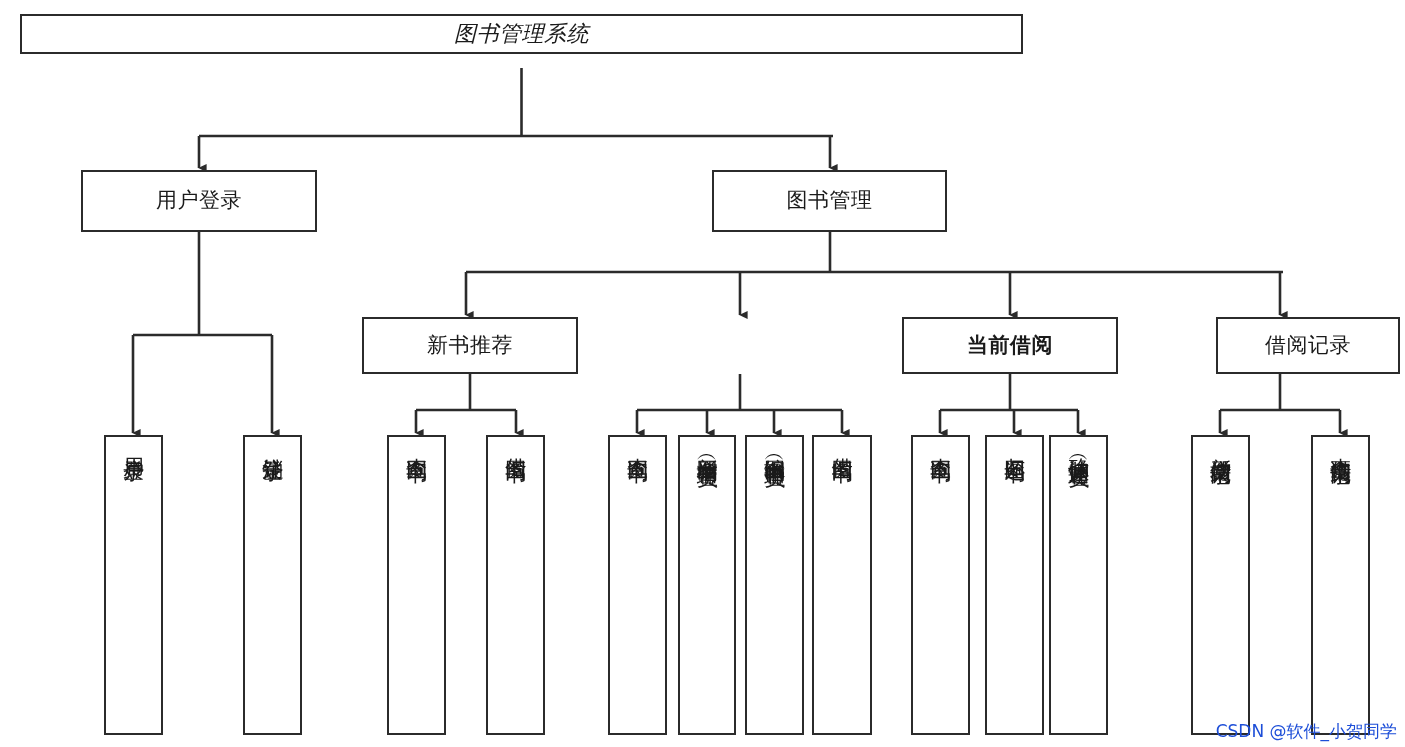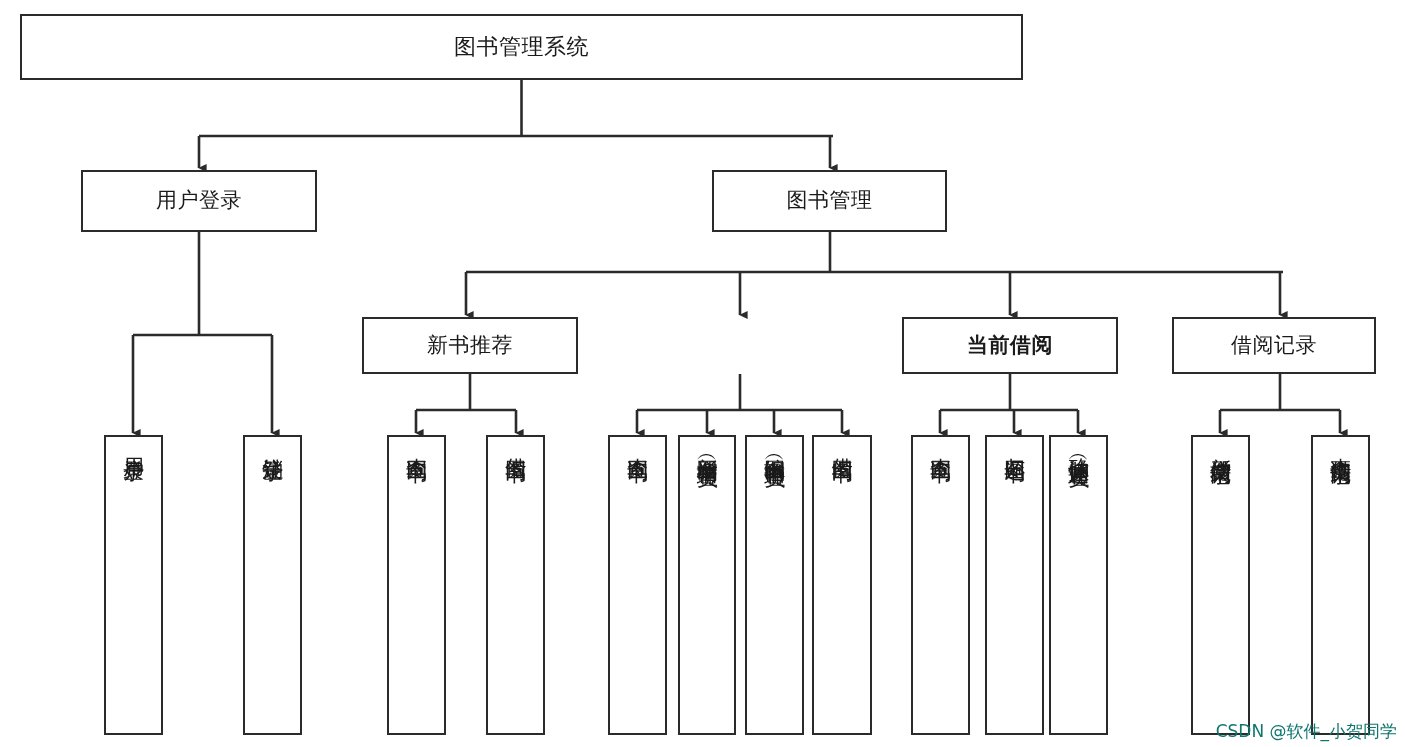--- a/index.html
+++ b/index.html
@@ -66,21 +66,21 @@
     line-height: 1.06;
     letter-spacing: 1.5px;
     white-space: nowrap;
     margin: 0 auto;
   }
   #watermark {
     position: absolute;
     right: 8px;
     bottom: 4px;
     font-size: 17px;
-    color: #0f766e;
+    color: #1d4ed8;
     font-family: "DejaVu Sans", "Liberation Sans", sans-serif;
     white-space: nowrap;
     user-select: none;
   }
 </style>
 </head>
 <body>
 
 <div id="diagram-root">
 
@@ -127,42 +127,42 @@
       <path d="M1014,410 L1014,433" marker-end="url(#arrow)"></path>
       <path d="M1078,410 L1078,433" marker-end="url(#arrow)"></path>
 
       <path d="M1280,374 L1280,410"></path>
       <path d="M1220,410 L1340,410"></path>
       <path d="M1220,410 L1220,433" marker-end="url(#arrow)"></path>
       <path d="M1340,410 L1340,433" marker-end="url(#arrow)"></path>
     </g>
   </svg>
 
-  <div class="node horiz root" style="left:20px; top:14px; width:1003px; height:66px;">
+  <div class="node horiz root" style="left:20px; top:14px; width:1003px; height:40px;font-style:italic;">
     <span class="label">图书管理系统</span>
   </div>
 
   <div class="node horiz" style="left:81px; top:170px; width:236px; height:62px;">
     <span class="label">用户登录</span>
   </div>
 
   <div class="node horiz" style="left:362px; top:317px; width:216px; height:57px;">
     <span class="label">新书推荐</span>
   </div>
 
   <div class="node horiz" style="left:712px; top:170px; width:235px; height:62px;">
     <span class="label">图书管理</span>
   </div>
 
 
   <div class="node horiz" style="left:902px; top:317px; width:216px; height:57px;font-weight:bold;">
     <span class="label">当前借阅</span>
   </div>
 
-  <div class="node horiz" style="left:1172px; top:317px; width:204px; height:57px;">
+  <div class="node horiz" style="left:1216px; top:317px; width:184px; height:57px;">
     <span class="label">借阅记录</span>
   </div>
 
   <div class="node vert" style="left:104px; top:435px; width:59px; height:300px;">
     <span class="label">用户登录</span>
   </div>
 
   <div class="node vert" style="left:243px; top:435px; width:59px; height:300px;">
     <span class="label">注销登录</span>
   </div>

